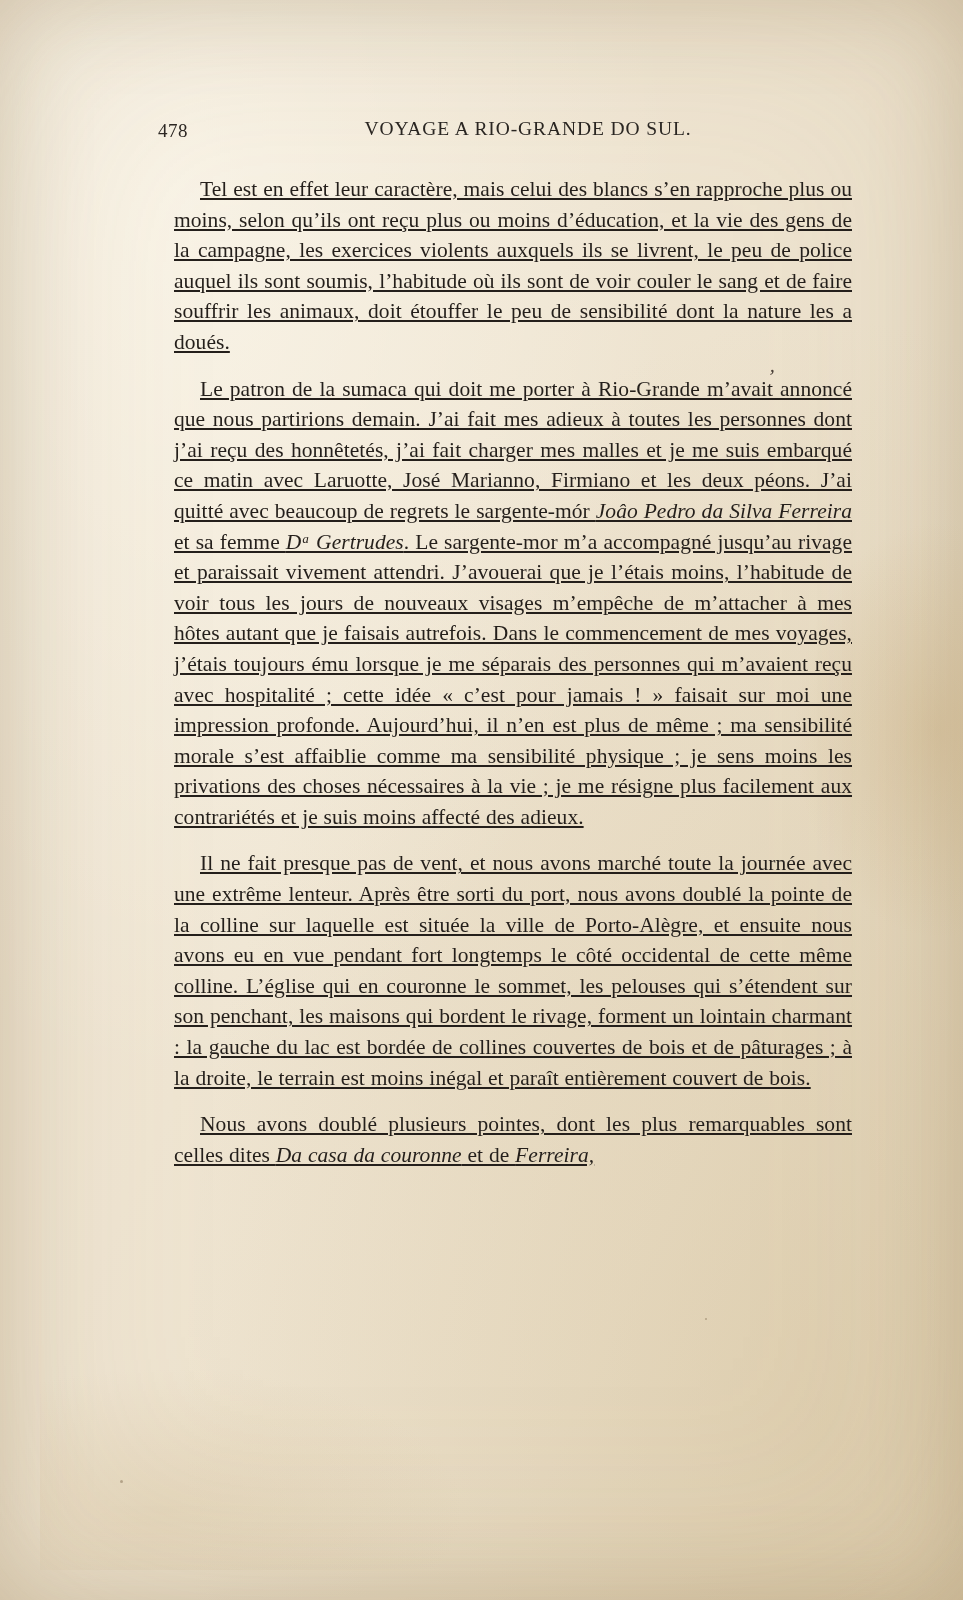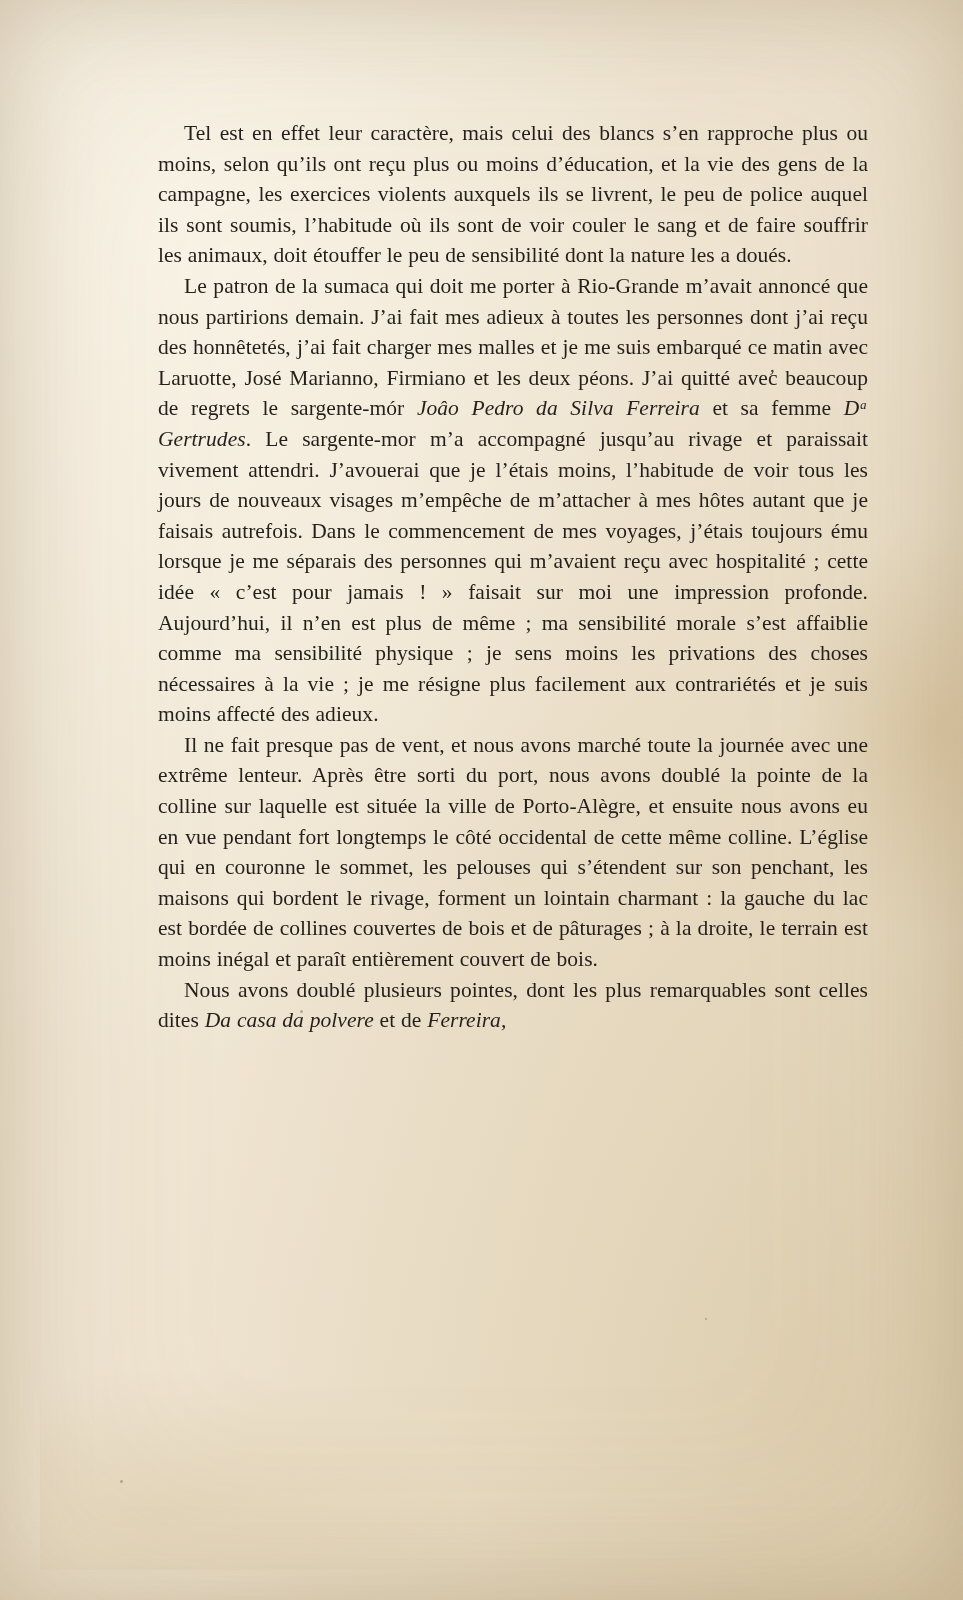--- a/index.html
+++ b/index.html
@@ -69,28 +69,29 @@
     right: 0;
     top: 0;
     text-align: center;
     font-size: 19.5px;
     letter-spacing: 0.9px;
     color: #2a2622;
     padding-left: 30px;
   }
 
   p.body {
-    margin: 0;
+    margin: 16px;
     font-size: 21.5px;
     line-height: 30.6px;
     color: #241f1b;
     text-align: justify;
     text-indent: 26px;
     letter-spacing: 0.05px;
     word-spacing: 0.4px;
+    text-decoration: underline;
     -webkit-font-smoothing: antialiased;
   }
   i { font-style: italic; }
 
   .speck {
     position: absolute;
     background: rgba(120,100,70,0.45);
     border-radius: 50%;
     pointer-events: none;
   }
@@ -107,25 +108,29 @@
 </head>
 <body>
 
 <div class="page">
   <div class="vignette"></div>
   <div class="stain-a"></div>
   <div class="stain-b"></div>
 
   <div class="content">
 
+    <div class="header-row">
+      <div class="folio">478</div>
+      <div class="running-head">VOYAGE A RIO-GRANDE DO SUL.</div>
+    </div>
 
     <p class="body">Tel est en effet leur caractère, mais celui des blancs s’en rapproche plus ou moins, selon qu’ils ont reçu plus ou moins d’éducation, et la vie des gens de la campagne, les exercices violents auxquels ils se livrent, le peu de police auquel ils sont soumis, l’habitude où ils sont de voir couler le sang et de faire souffrir les animaux, doit étouffer le peu de sensibilité dont la nature les a doués.</p>
     <p class="body">Le patron de la sumaca qui doit me porter à Rio-Grande m’avait annoncé que nous partirions demain. J’ai fait mes adieux à toutes les personnes dont j’ai reçu des honnêtetés, j’ai fait charger mes malles et je me suis embarqué ce matin avec Laruotte, José Marianno, Firmiano et les deux péons. J’ai quitté avec beaucoup de regrets le sargente-mór <i>Joâo Pedro da Silva Ferreira</i> et sa femme <i>Dᵃ Gertrudes</i>. Le sargente-mor m’a accompagné jusqu’au rivage et paraissait vivement attendri. J’avouerai que je l’étais moins, l’habitude de voir tous les jours de nouveaux visages m’empêche de m’attacher à mes hôtes autant que je faisais autrefois. Dans le commencement de mes voyages, j’étais toujours ému lorsque je me séparais des personnes qui m’avaient reçu avec hospitalité ; cette idée « c’est pour jamais ! » faisait sur moi une impression profonde. Aujourd’hui, il n’en est plus de même ; ma sensibilité morale s’est affaiblie comme ma sensibilité physique ; je sens moins les privations des choses nécessaires à la vie ; je me résigne plus facilement aux contrariétés et je suis moins affecté des adieux.</p>
     <p class="body">Il ne fait presque pas de vent, et nous avons marché toute la journée avec une extrême lenteur. Après être sorti du port, nous avons doublé la pointe de la colline sur laquelle est située la ville de Porto-Alègre, et ensuite nous avons eu en vue pendant fort longtemps le côté occidental de cette même colline. L’église qui en couronne le sommet, les pelouses qui s’étendent sur son penchant, les maisons qui bordent le rivage, forment un lointain charmant : la gauche du lac est bordée de collines couvertes de bois et de pâturages ; à la droite, le terrain est moins inégal et paraît entièrement couvert de bois.</p>
-    <p class="body">Nous avons doublé plusieurs pointes, dont les plus remarquables sont celles dites <i>Da casa da polvere</i> et de <i>Ferreira,</i></p>
+    <p class="body">Nous avons doublé plusieurs pointes, dont les plus remarquables sont celles dites <i>Da casa da couronne</i> et de <i>Ferreira,</i></p>
 
   </div>
 
   <div class="mark-apos">’</div>
   <span class="speck" style="left:300px; top:1010px; width:3px; height:3px;"></span>
   <span class="speck" style="left:120px; top:1480px; width:3px; height:3px;"></span>
   <span class="speck" style="left:705px; top:1318px; width:2px; height:2px;"></span>
 </div>
 
 </body></html>

